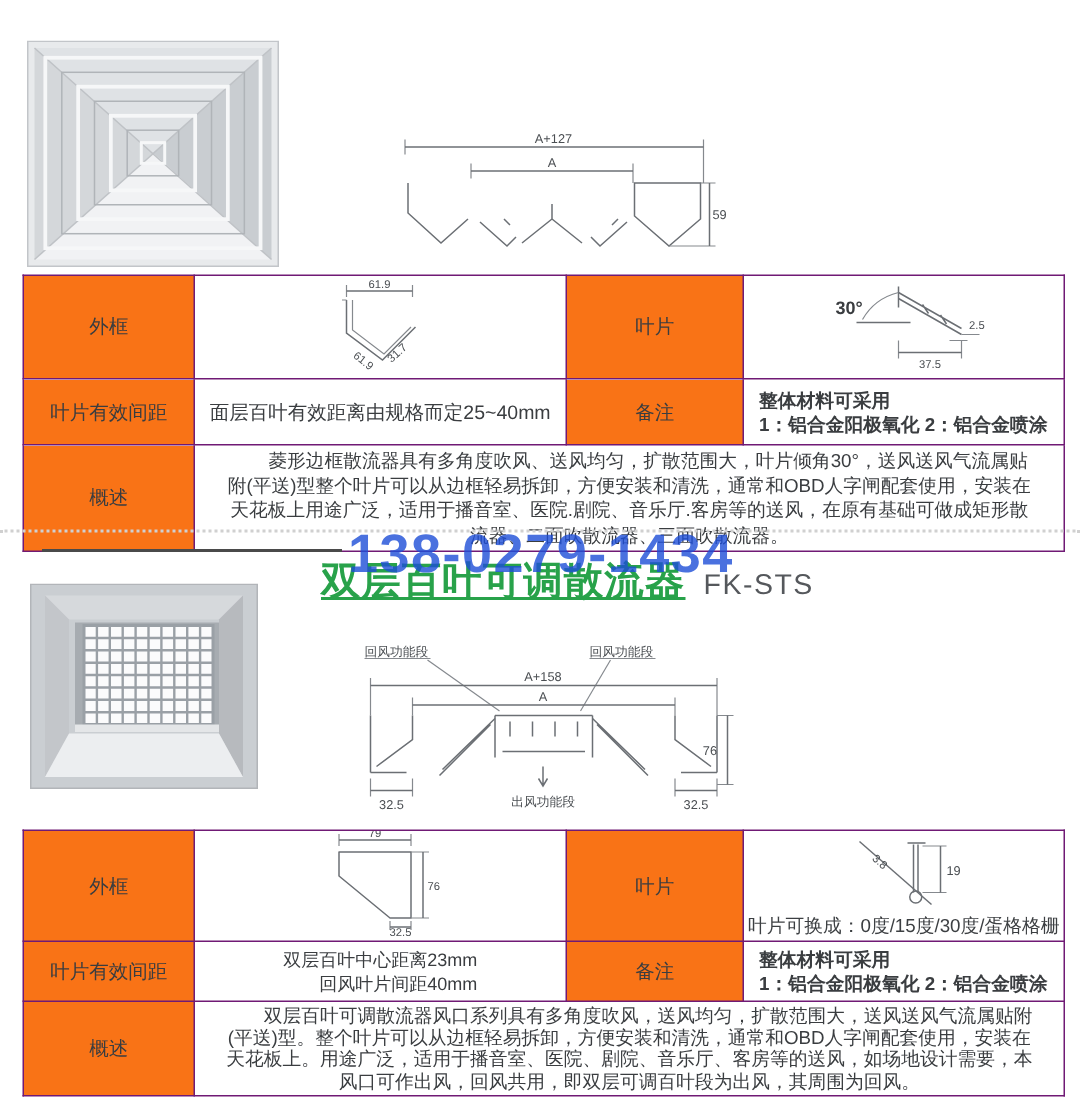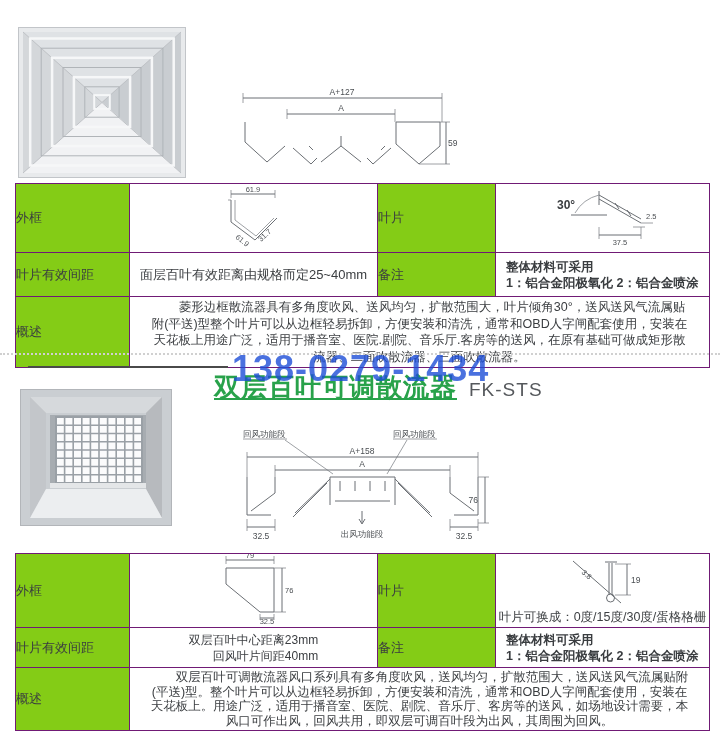--- a/index.html
+++ b/index.html
@@ -7,21 +7,21 @@
         font-family:"Liberation Sans","DejaVu Sans",sans-serif;color:#3a3d40;}
   .abs{position:absolute;}
   
   .title-row{display:flex;align-items:baseline;gap:12px;white-space:nowrap;}
   .cn-title{font-size:27px;font-weight:700;color:#28a24a;letter-spacing:1px;}
   .model{font-size:19px;color:#55585c;letter-spacing:1px;}
   
   table.spec{border-collapse:collapse;table-layout:fixed;width:694px;}
   table.spec td{border:1px solid #701a75;vertical-align:middle;font-size:13px;color:#3a3d40;
                 padding:0;overflow:hidden;}
-  td.lbl{background:#84cc16;color:#2f9e4e;font-size:13px;}
+  td.lbl{background:#f97316;color:#2f9e4e;text-align:center;font-size:13px;}
   td.ctr{text-align:center;}
   .two-line{padding:2px 4px 2px 10px;font-size:12.5px;line-height:16px;text-align:left;font-weight:bold;}
   .overview{padding:2px 19px;font-size:12.5px;text-align:center;text-indent:2em;}
   .ov1{line-height:16.5px;}
   .ov2{line-height:14.5px;}
   .cell-cap{font-size:12.5px;color:#3c3f42;text-align:center;line-height:14px;}
   
   svg text{font-family:"Liberation Sans","DejaVu Sans",sans-serif;}
   .dl{stroke:#6b6f74;stroke-width:1;fill:none;}
   .dlt{stroke:#85898e;stroke-width:0.8;fill:none;}
@@ -52,21 +52,21 @@
       <rect x="23.2" y="21.2" width="121.7" height="107.6" fill="none" stroke="#b0b4b8" stroke-width="1"></rect>
       <rect x="34.1" y="30.8" width="99.8" height="88.3" fill="none" stroke="#f6f7f8" stroke-width="2.5"></rect>
       <rect x="45" y="40.5" width="78" height="69" fill="none" stroke="#b0b4b8" stroke-width="1"></rect>
       <rect x="55.9" y="50.2" width="56.2" height="49.7" fill="none" stroke="#f6f7f8" stroke-width="2.5"></rect>
       <rect x="66.8" y="59.8" width="34.3" height="30.4" fill="none" stroke="#b0b4b8" stroke-width="1"></rect>
       <rect x="76.2" y="68.1" width="15.6" height="13.8" fill="none" stroke="#f6f7f8" stroke-width="2"></rect>
     </svg>
   </div>
 
 
-  <div class="abs" style="left:235px;top:86px;">
+  <div class="abs" style="left:262px;top:86px;">
     <svg width="224" height="95" viewBox="0 0 224 95">
       <line class="dlt" x1="8" y1="7" x2="8" y2="17"></line>
         <line class="dlt" x1="207" y1="7" x2="207" y2="36"></line>
       <line class="dl" x1="8" y1="12" x2="207" y2="12"></line>
       <text class="dt" x="107" y="9" text-anchor="middle">A+127</text>
       <line class="dlt" x1="52" y1="23" x2="52" y2="33"></line>
         <line class="dlt" x1="160" y1="23" x2="160" y2="36"></line>
       <line class="dl" x1="52" y1="28" x2="160" y2="28"></line>
       <text class="dt" x="106" y="25" text-anchor="middle">A</text>
       <path class="dl" d="M161,36 H205 V60 L184,78 L161,58 Z"></path>

